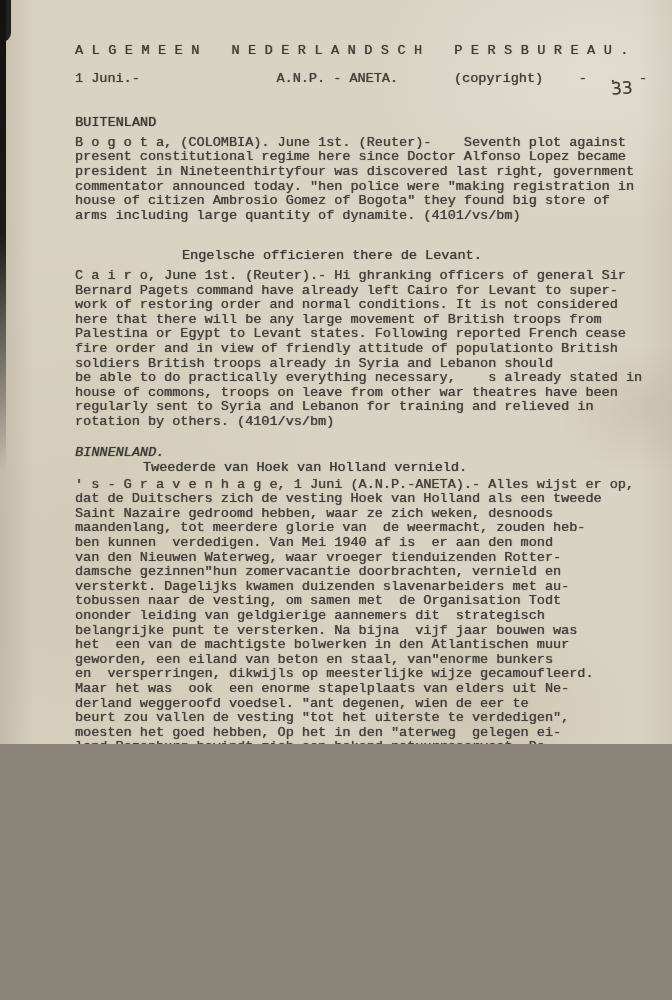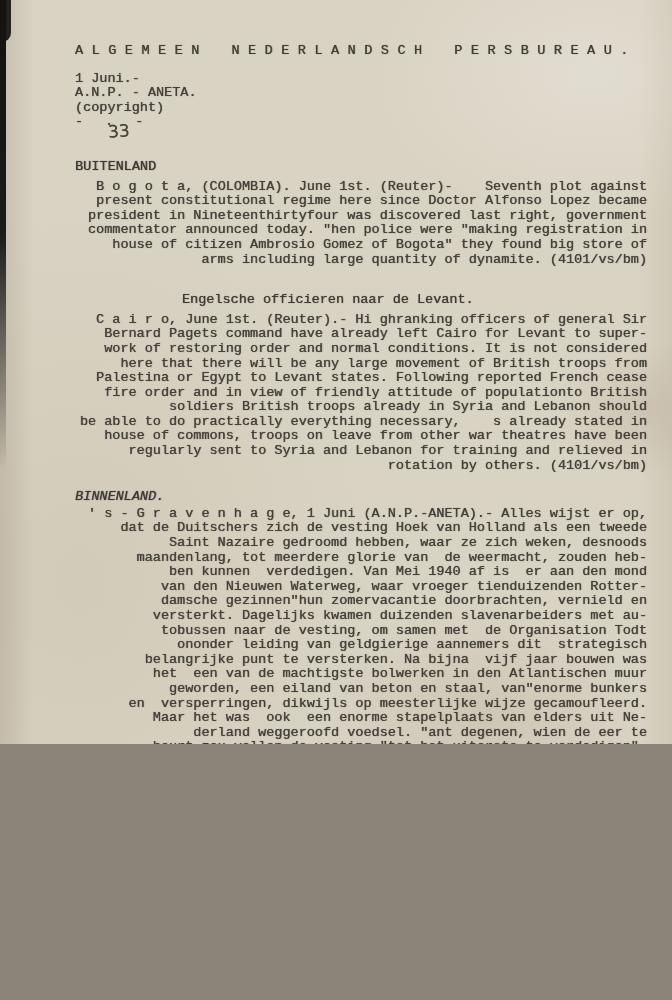--- a/index.html
+++ b/index.html
@@ -21,39 +21,39 @@
     font-size:13.5px;line-height:14.6px;
     color:#44413a;
     text-shadow:0.3px 0.3px 0.9px rgba(62,58,50,0.75), -0.3px 0 0.6px rgba(62,58,50,0.30);
   }
   .scan-edge{position:absolute;left:0;top:0;width:6px;height:470px;
     background:linear-gradient(180deg,#131210 0%,#1c1b18 50%,rgba(28,27,24,0) 100%);}
   .scan-corner{position:absolute;left:0;top:0;width:11px;height:42px;background:#141311;
     border-radius:0 0 9px 0;opacity:.92;}
   .bureau{letter-spacing:8.5px;word-spacing:7px;margin:0 0 13px 0;white-space:nowrap;
     color:#403d36;}
-  .meta{display:flex;align-items:flex-start;position:relative;flex-direction:column;}
+  .meta{display:flex;align-items:center;position:relative;}
   .meta .date{width:202px;}
   .meta .agency{width:178px;}
   .meta .copyright{width:125px;}
   .seps{flex:1;display:flex;justify-content:flex-end;gap:22px;position:relative;}
   .pageno{
     position:absolute;right:14px;top:9px;
     font-family:"DejaVu Sans",sans-serif;
     font-size:17px;color:#474337;
     transform:rotate(-4deg);
     text-shadow:0 0 0.6px rgba(70,66,55,0.7);
   }
   .label{margin-top:30px;color:#3c3933;text-shadow:0.5px 0.4px 1.1px rgba(55,52,45,0.9);}
   .label.second{margin-top:17px;font-style:italic;}
   .title{color:#3e3b34;}
   .title.t1{margin-left:107px;}
   .title.t1.gap{margin-top:26px;}
   .title.t2{margin-left:68px;}
-  .body{white-space:pre-wrap;margin-top:5px;text-align:right;}
+  .body{white-space:pre-wrap;margin-top:5px;}
   .body.b2{}
   .body.b3{margin-top:2px;}
   .footer-row{display:flex;justify-content:space-between;align-items:baseline;flex-direction:column;}
   .signoff{margin-right:22px;margin-top:20px;}
 </style>
 </head>
 <body>
 
 <div class="paper">
 
@@ -83,39 +83,40 @@
       <article>
         <div class="body">B o g o t a, (COLOMBIA). June 1st. (Reuter)-    Seventh plot against
 present constitutional regime here since Doctor Alfonso Lopez became
 president in Nineteenthirtyfour was discovered last right, government
 commentator announced today. "hen police were "making registration in
 house of citizen Ambrosio Gomez of Bogota" they found big store of
 arms including large quantity of dynamite. (4101/vs/bm)</div>
       </article>
 
       <article>
-        <div class="title t1 gap">Engelsche officieren naar de Levant.</div>
+        <div class="title t1 gap">Engelsche officieren there de Levant.</div>
         <div class="body b2">C a i r o, June 1st. (Reuter).- Hi ghranking officers of general Sir
 Bernard Pagets command have already left Cairo for Levant to super-
 work of restoring order and normal conditions. It is not considered
 here that there will be any large movement of British troops from
 Palestina or Egypt to Levant states. Following reported French cease
 fire order and in view of friendly attitude of populationto British
 soldiers British troops already in Syria and Lebanon should
 be able to do practically everything necessary,    s already stated in
 house of commons, troops on leave from other war theatres have been
 regularly sent to Syria and Lebanon for training and relieved in
 rotation by others. (4101/vs/bm)</div>
       </article>
     </section>
 
     <section>
       <div class="label second">BINNENLAND.</div>
 
       <article>
+        <div class="title t2">Tweederde van Hoek van Holland vernield.</div>
         <div class="body b3">' s - G r a v e n h a g e, 1 Juni (A.N.P.-ANETA).- Alles wijst er op,
 dat de Duitschers zich de vesting Hoek van Holland als een tweede
 Saint Nazaire gedroomd hebben, waar ze zich weken, desnoods
 maandenlang, tot meerdere glorie van  de weermacht, zouden heb-
 ben kunnen  verdedigen. Van Mei 1940 af is  er aan den mond
 van den Nieuwen Waterweg, waar vroeger tienduizenden Rotter-
 damsche gezinnen"hun zomervacantie doorbrachten, vernield en
 versterkt. Dagelijks kwamen duizenden slavenarbeiders met au-
 tobussen naar de vesting, om samen met  de Organisation Todt
 ononder leiding van geldgierige aannemers dit  strategisch

